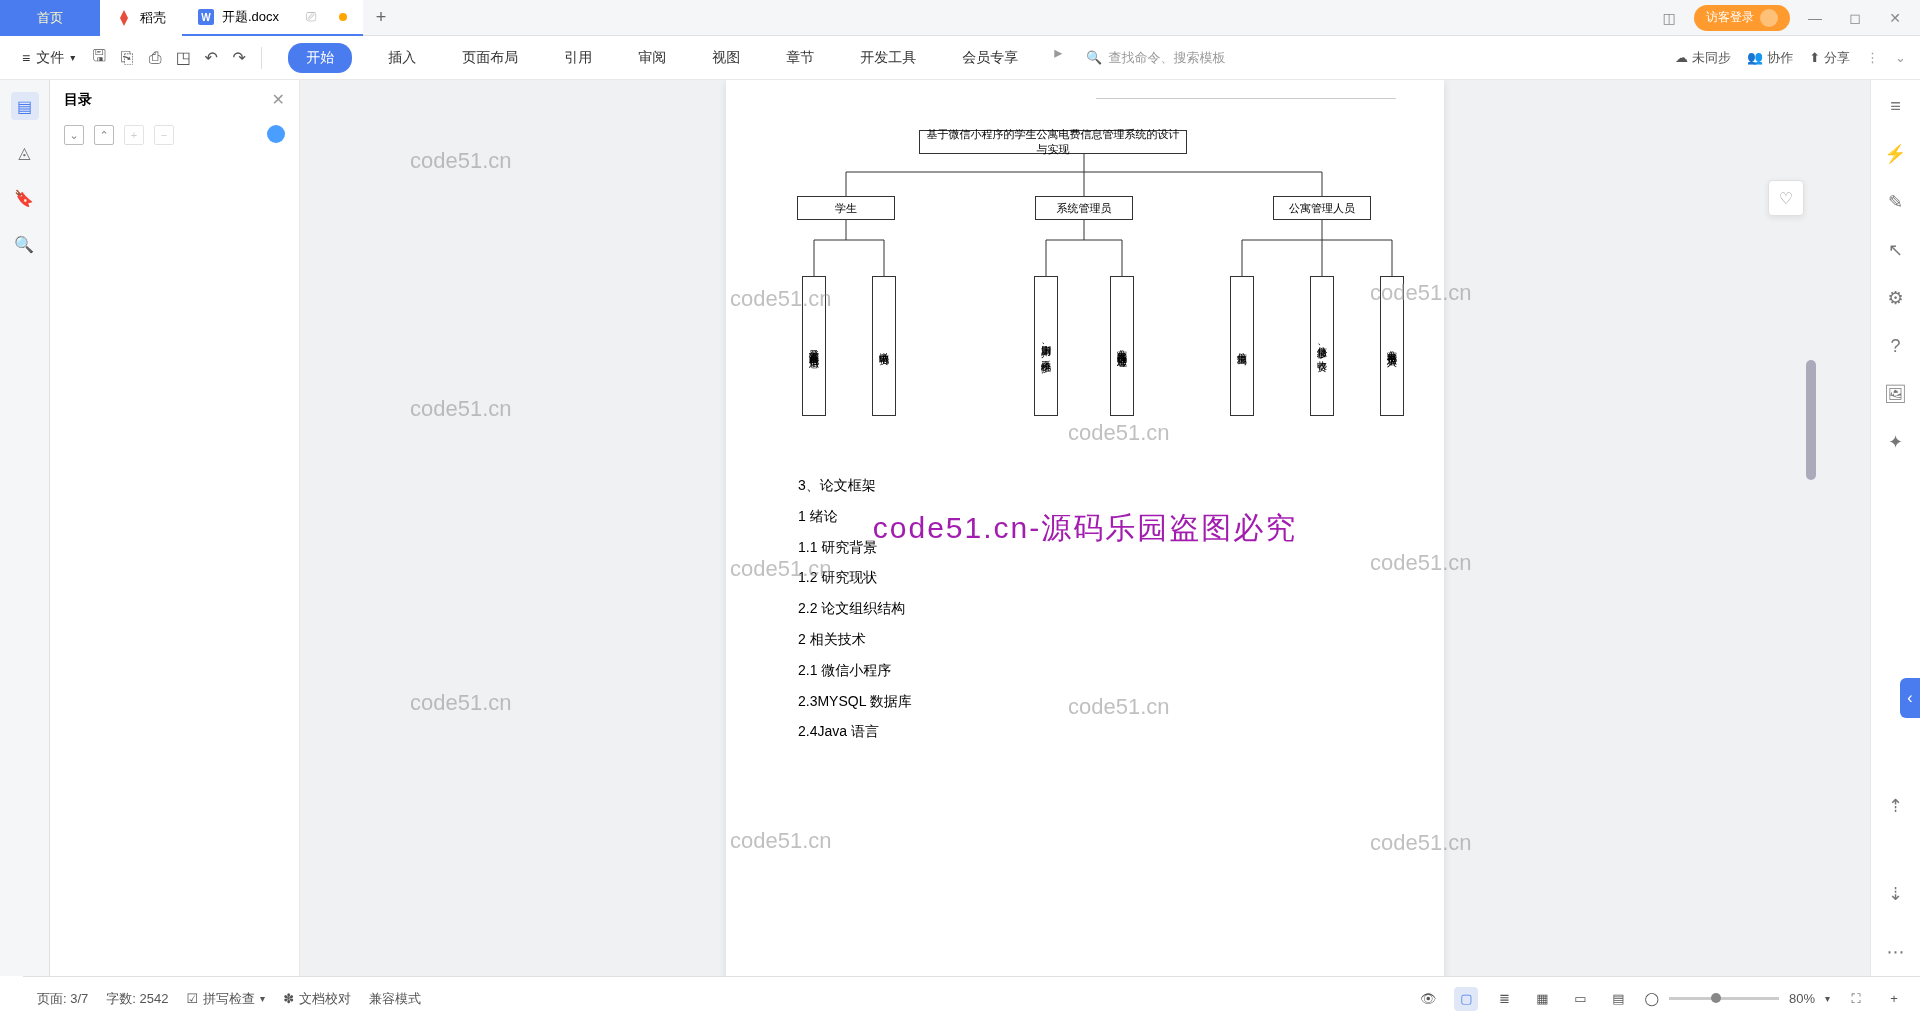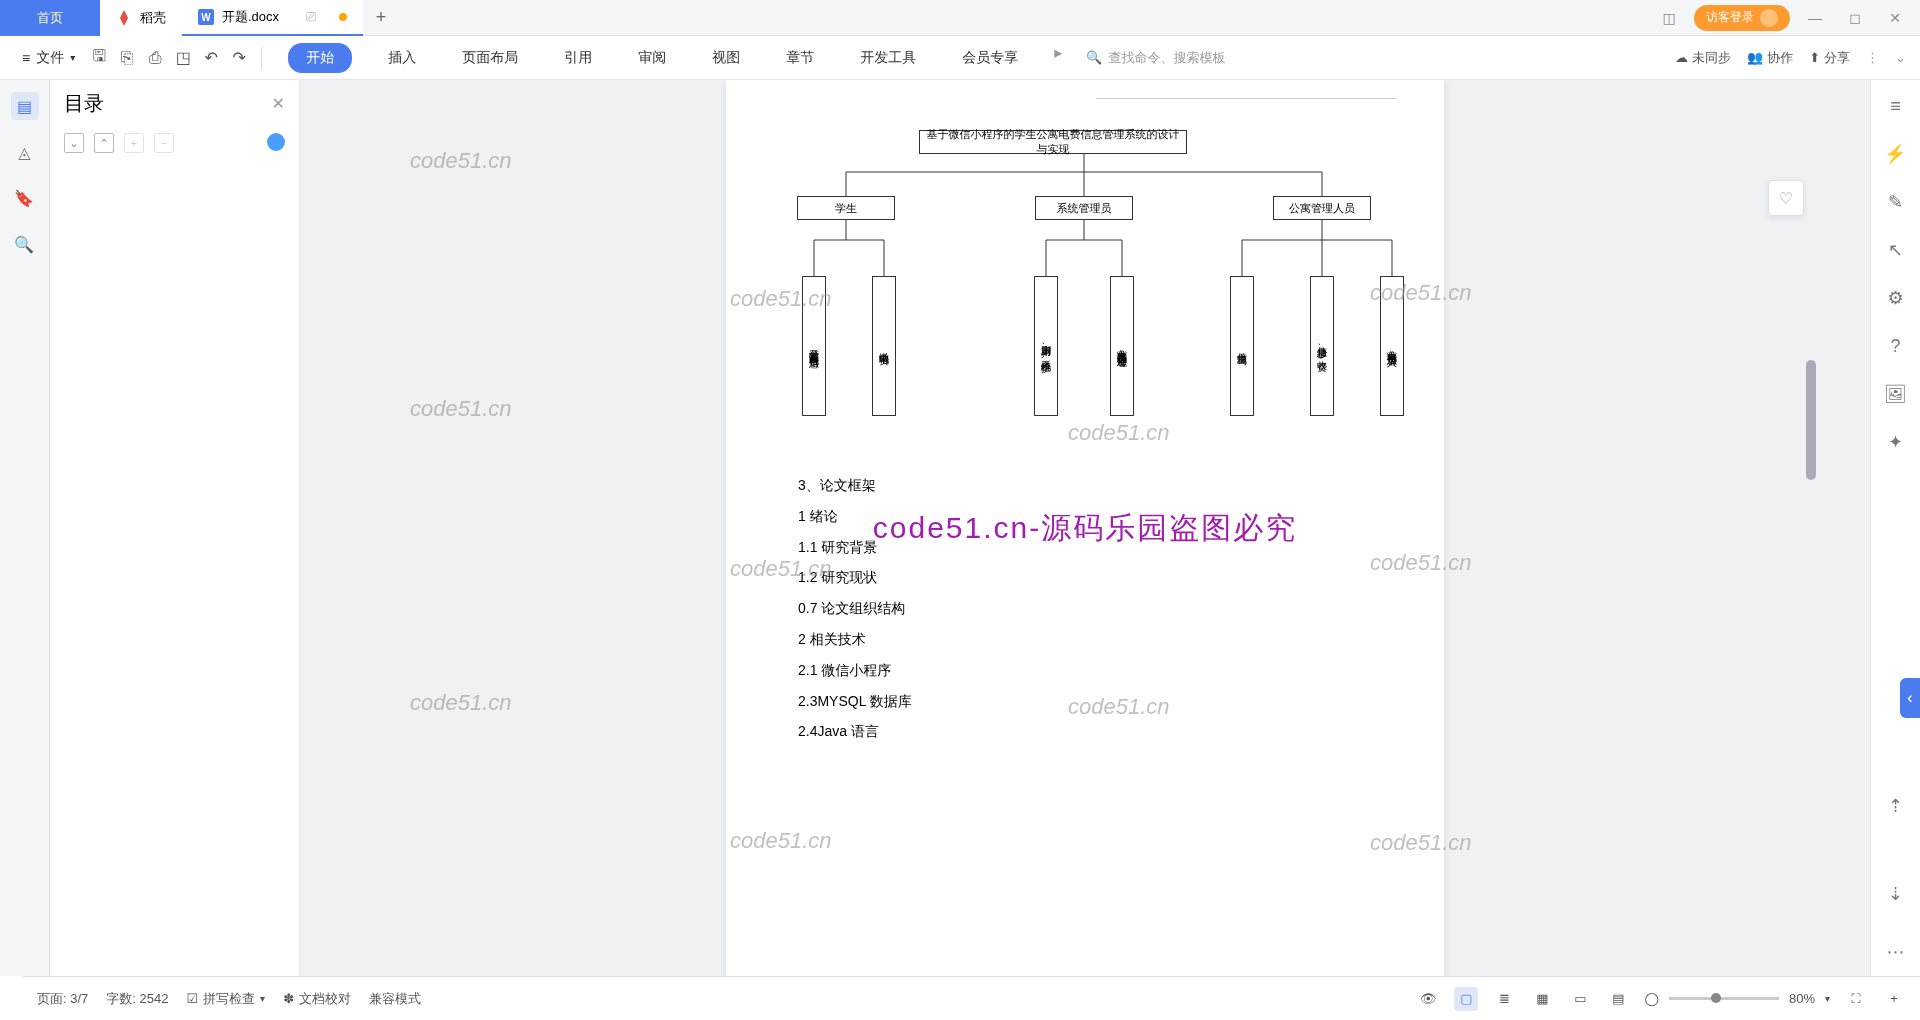--- a/index.html
+++ b/index.html
@@ -25,39 +25,39 @@
 .menu-tab.active { background: #4a7cf0; color: #fff; border-radius: 14px; padding: 6px 18px; }
 .tb-search { display: flex; align-items: center; gap: 6px; color: #999; font-size: 13px; margin-left: 20px; }
 .tb-right { margin-left: auto; display: flex; align-items: center; gap: 16px; font-size: 13px; color: #555; }
 .tb-right .item { display: flex; align-items: center; gap: 4px; }
 .main { display: flex; height: 896px; position: relative; }
 .leftbar { width: 50px; background: #f5f6f8; border-right: 1px solid #e0e0e0; display: flex; flex-direction: column; align-items: center; padding-top: 12px; gap: 18px; }
 .lb-ico { width: 28px; height: 28px; display: flex; align-items: center; justify-content: center; color: #777; border-radius: 4px; }
 .lb-ico.active { background: #e0e8f8; color: #4a7cf0; }
 .sidebar { width: 250px; border-right: 1px solid #e8e8e8; background: #fff; }
 .sb-head { display: flex; align-items: center; padding: 10px 14px; }
-.sb-title { font-size: 20px; font-weight: normal; flex: 1; }
+.sb-title { font-size: 14px; font-weight: bold; flex: 1; }
 .sb-close { color: #999; font-size: 16px; }
 .sb-tools { display: flex; gap: 10px; padding: 6px 14px; font-size: 14px; color: #888; }
 .sb-tool { width: 20px; height: 20px; border: 1px solid #bbb; display: flex; align-items: center; justify-content: center; font-size: 11px; border-radius: 2px; }
 .sb-status { margin-left: auto; width: 18px; height: 18px; background: #4a9eff; border-radius: 50%; }
 .doc-area { flex: 1; background: #f0f1f3; position: relative; overflow: hidden; }
 .page { width: 718px; background: #fff; margin: 0 auto; box-shadow: 0 2px 8px rgba(0,0,0,.1); padding: 30px 48px; position: relative; min-height: 900px; }
 .page-top-line { position: absolute; top: 18px; left: 370px; right: 48px; border-top: 1px solid #ccc; }
 .diagram { position: relative; height: 320px; margin-top: 20px; }
 .diag-box { position: absolute; border: 1px solid #333; background: #fff; font-size: 11px; display: flex; align-items: center; justify-content: center; text-align: center; padding: 4px; }
 .diag-root { width: 268px; height: 24px; left: 145px; top: 0; }
 .diag-l2 { width: 98px; height: 24px; top: 66px; }
 .diag-l3 { width: 24px; height: 140px; top: 146px; writing-mode: vertical-rl; text-orientation: upright; letter-spacing: 1px; font-size: 10px; line-height: 1.1; }
 svg.lines { position: absolute; top: 0; left: 0; width: 100%; height: 100%; }
 svg.lines line { stroke: #333; stroke-width: 1; }
 .doc-text { margin-top: 20px; }
 .doc-text p { font-size: 14px; color: #000; line-height: 2.2; margin-left: 24px; }
 .watermarks { position: absolute; inset: 0; pointer-events: none; }
-.wm { position: absolute; color: rgba(150,150,150,.6); font-size: 22px; font-family: Arial; font-style: italic; }
+.wm { position: absolute; color: rgba(150,150,150,.6); font-size: 22px; font-family: Arial; }
 .wm-red { position: absolute; color: #a21caf; font-size: 30px; font-weight: 400; left: 50%; transform: translateX(-50%); top: 428px; z-index: 5; letter-spacing: 2px; white-space: nowrap; }
 .rightbar { width: 50px; background: #fff; border-left: 1px solid #e8e8e8; display: flex; flex-direction: column; align-items: center; padding-top: 12px; gap: 20px; }
 .rb-ico { width: 28px; height: 28px; display: flex; align-items: center; justify-content: center; color: #777; font-size: 18px; }
 .scroll-track { position: absolute; right: 52px; top: 0; width: 14px; height: 100%; background: #f0f1f3; }
 .scroll-thumb { position: absolute; width: 10px; left: 2px; background: #aab; border-radius: 5px; }
 .side-tab { position: absolute; right: 0; top: 598px; width: 20px; height: 40px; background: #4a7cf0; border-radius: 6px 0 0 6px; display: flex; align-items: center; justify-content: center; color: #fff; }
 .statusbar { position: absolute; bottom: 0; left: 0; right: 0; height: 44px; background: #fff; border-top: 1px solid #e0e0e0; display: flex; align-items: center; padding: 0 14px; font-size: 13px; color: #555; gap: 18px; margin-left: 23px; }
 .sb-item { display: flex; align-items: center; gap: 5px; }
 .sb-right { margin-left: auto; display: flex; align-items: center; gap: 14px; }
 .view-ico { width: 24px; height: 24px; display: flex; align-items: center; justify-content: center; border-radius: 4px; }
@@ -207,21 +207,21 @@
         <div class="diag-box diag-l3" style="left:336px">公寓电费统计信息管理</div>
         <div class="diag-box diag-l3" style="left:456px">信息查询</div>
         <div class="diag-box diag-l3" style="left:536px">信息抄录、收费</div>
         <div class="diag-box diag-l3" style="left:606px">公寓电费信息录入</div>
       </div>
       <div class="doc-text">
         <p>3、论文框架</p>
         <p>1 绪论</p>
         <p>1.1 研究背景</p>
         <p>1.2 研究现状</p>
-        <p>0.7 论文组织结构</p>
+        <p>2.2 论文组织结构</p>
         <p>2 相关技术</p>
         <p>2.1 微信小程序</p>
         <p>2.3MYSQL 数据库</p>
         <p>2.4Java 语言</p>
       </div>
     </div>
 
     <div class="watermarks">
       <span class="wm" style="left:110px;top:68px">code51.cn</span>
       <span class="wm" style="left:430px;top:206px">code51.cn</span>

